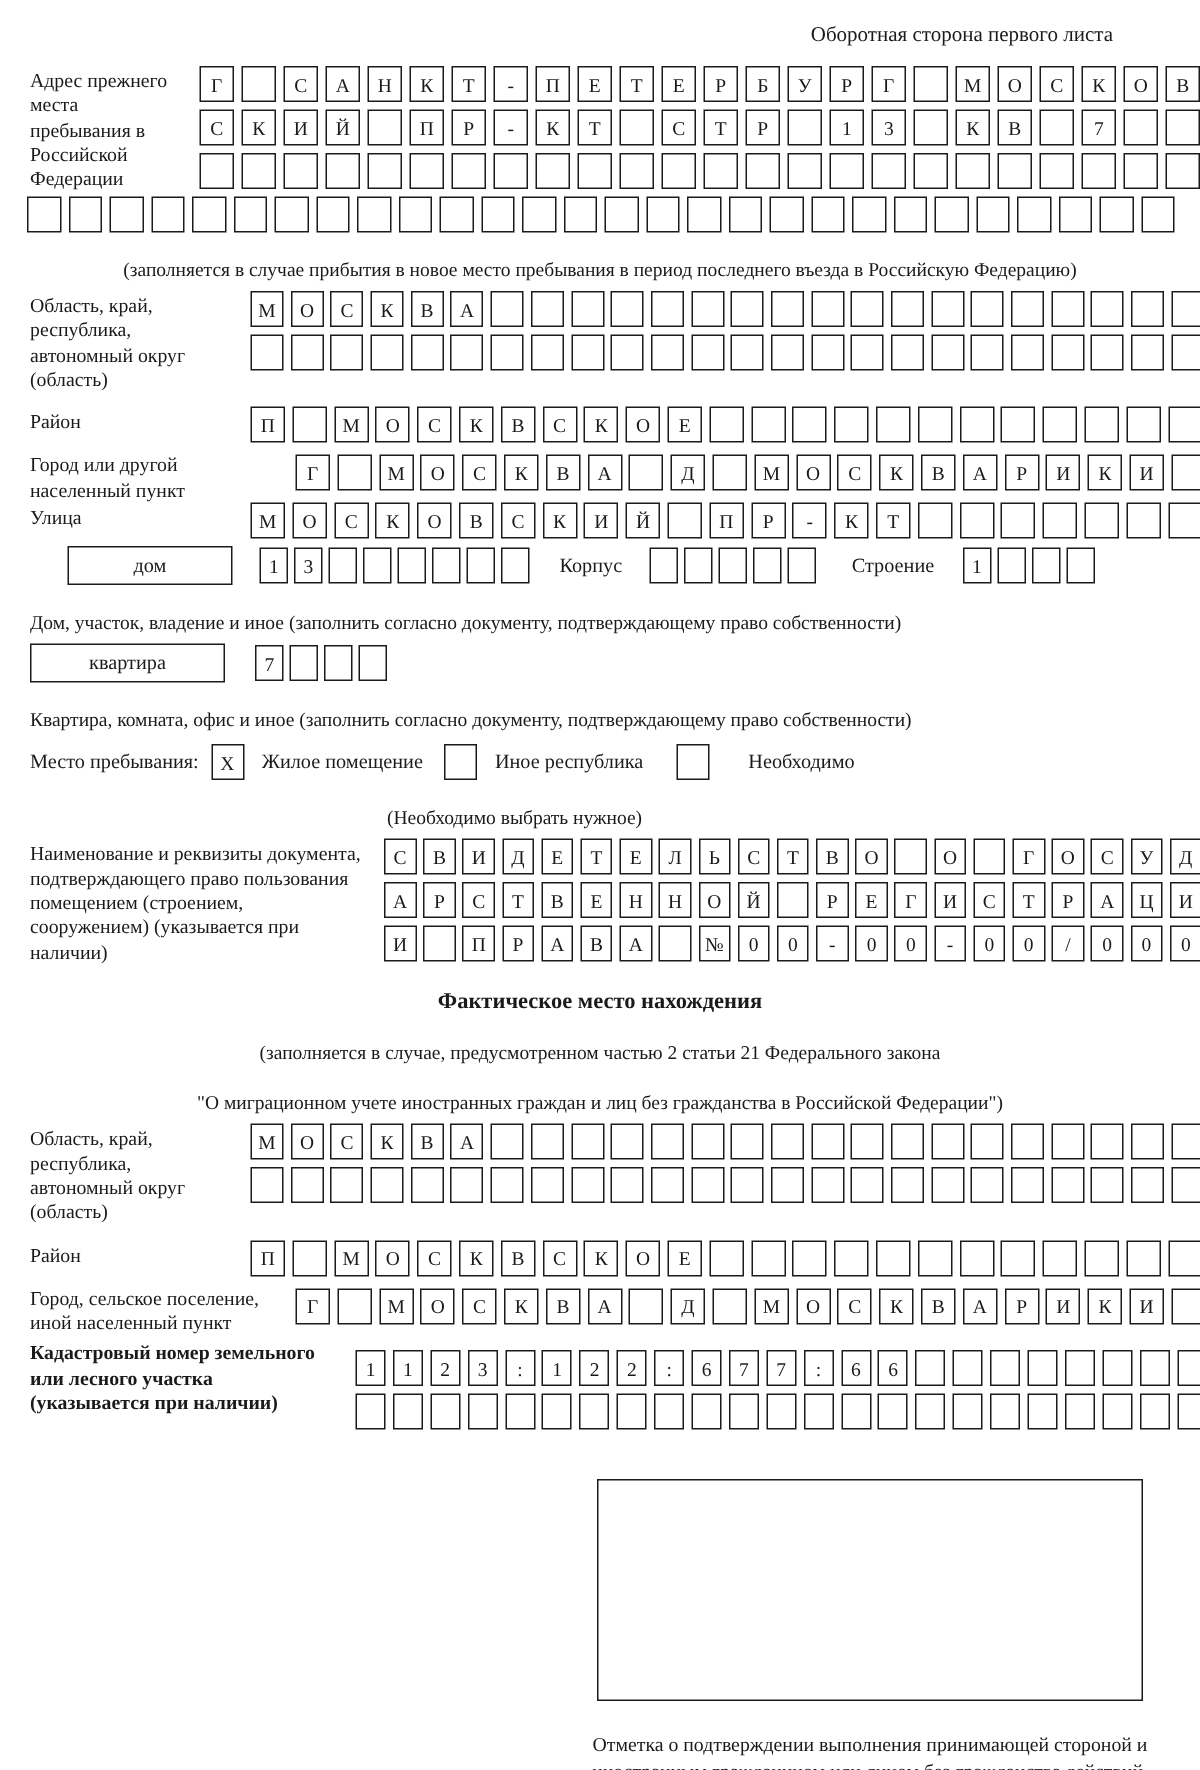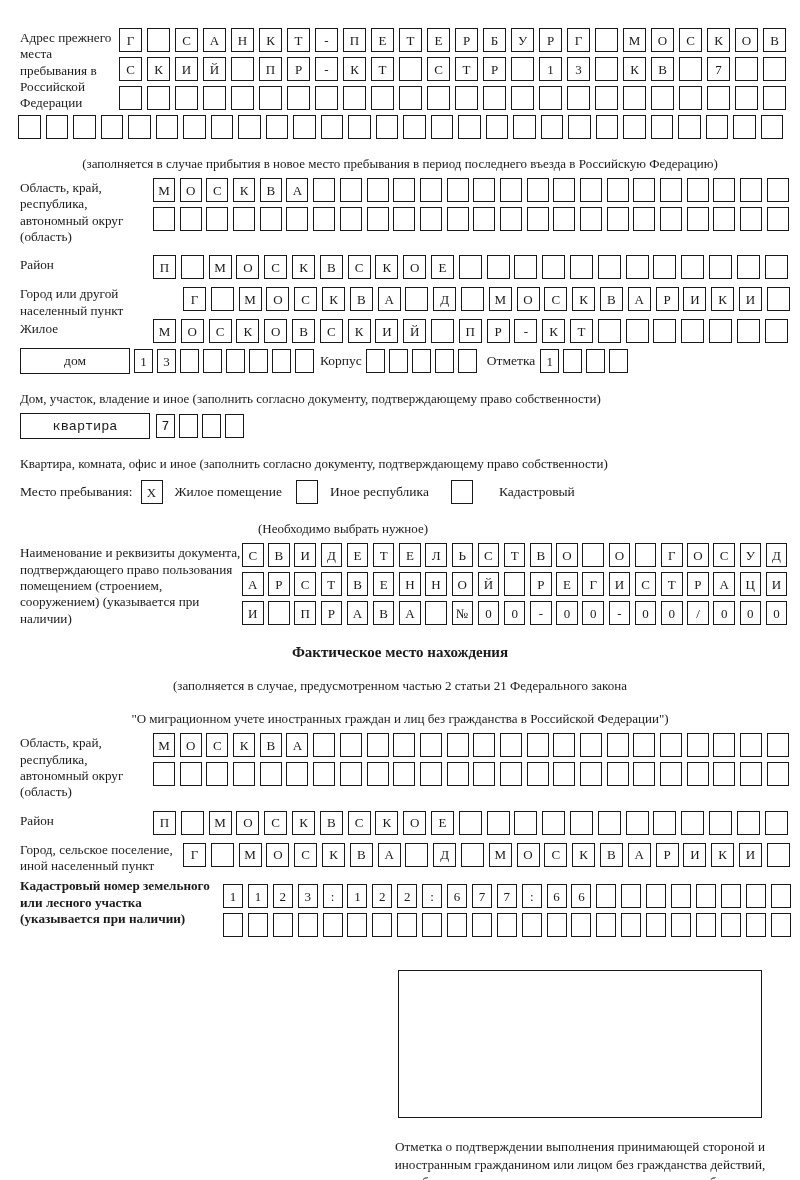--- a/index.html
+++ b/index.html
@@ -22,21 +22,21 @@
   .cells{display:flex;gap:var(--cg,5px);margin-bottom:5px;}
   .cell{
     flex:0 0 auto;
     width:var(--cw,22px);height:24px;
     border:1.7px solid #1a1a1a;
     box-sizing:border-box;
     display:flex;align-items:center;justify-content:center;
     font-size:13px;line-height:1;
     background:#fff;
   }
-  .frow{display:flex;align-items:flex-start;}
+  .frow{display:flex;align-items:flex-start;gap:14px;}
   .flabel{flex:0 0 auto;font-size:13.2px;line-height:1.24;padding-top:2px;}
   .w99{width:99px;}  .w133{width:133px;}  .w163{width:163px;}
   .w222{width:222px;} .w203{width:203px;font-weight:bold;}
   .caption{font-size:13px;margin:17px 0 6px 0;}
   .center{text-align:center;padding-right:20px;}
   .sec-title{
     text-align:center;font-weight:bold;font-size:15px;
     margin:10px 0 8px 0;padding-right:20px;
   }
   .wbox{
@@ -52,20 +52,21 @@
     width:384px;margin-top:20px;margin-left:-10px;
     text-align:center;font-size:13.2px;line-height:1.32;
   }
   .doc-rows .cells{margin-bottom:5px;}
 </style>
 </head>
 <body>
 
 <div class="page">
 
+  <div class="hdr-note">Оборотная сторона первого листа</div>
 
   <div class="frow" style="margin-top:12px;">
     <div class="flabel w99">Адрес прежнего места пребывания в Российской Федерации</div>
     <div>
       <div class="cells" style="--cw:23px;--cg:5px;">
           <span class="cell">Г</span>
           <span class="cell"></span>
           <span class="cell">С</span>
           <span class="cell">А</span>
           <span class="cell">Н</span>
@@ -285,21 +286,21 @@
         <span class="cell">А</span>
         <span class="cell">Р</span>
         <span class="cell">И</span>
         <span class="cell">К</span>
         <span class="cell">И</span>
         <span class="cell"></span>
       </div>
   </div>
 
   <div class="frow">
-    <div class="flabel w133">Жилое</div>
+    <div class="flabel w133">Улица</div>
     <div class="cells" style="--cw:23px;--cg:4.8px;">
         <span class="cell">М</span>
         <span class="cell">О</span>
         <span class="cell">С</span>
         <span class="cell">К</span>
         <span class="cell">О</span>
         <span class="cell">В</span>
         <span class="cell">С</span>
         <span class="cell">К</span>
         <span class="cell">И</span>
@@ -313,69 +314,69 @@
         <span class="cell"></span>
         <span class="cell"></span>
         <span class="cell"></span>
         <span class="cell"></span>
         <span class="cell"></span>
         <span class="cell"></span>
         <span class="cell"></span>
       </div>
   </div>
 
-  <div class="frow" style="align-items:center;margin-bottom:2px;">
+  <div class="frow" style="align-items:center;margin-bottom:2px;margin-left:25px;">
     <div class="wbox" style="width:110px;">дом</div>
     <div class="cells" style="--cw:19px;--cg:4px;margin:0 0 0 4px;">
         <span class="cell">1</span>
         <span class="cell">3</span>
         <span class="cell"></span>
         <span class="cell"></span>
         <span class="cell"></span>
         <span class="cell"></span>
         <span class="cell"></span>
         <span class="cell"></span>
       </div>
     <div class="inline-lbl" style="padding:0 4px 0 6px;">Корпус</div>
     <div class="cells" style="--cw:19px;--cg:4px;margin:0;">
         <span class="cell"></span>
         <span class="cell"></span>
         <span class="cell"></span>
         <span class="cell"></span>
         <span class="cell"></span>
       </div>
-    <div class="inline-lbl" style="padding:0 5px 0 10px;">Отметка</div>
+    <div class="inline-lbl" style="padding:0 5px 0 10px;">Строение</div>
     <div class="cells" style="--cw:19px;--cg:4px;margin:0;">
         <span class="cell">1</span>
         <span class="cell"></span>
         <span class="cell"></span>
         <span class="cell"></span>
       </div>
   </div>
   <div class="caption">Дом, участок, владение и иное (заполнить согласно документу, подтверждающему право собственности)</div>
 
-  <div class="frow" style="align-items:center;margin-top:4px;margin-bottom:2px;font-family:Liberation Mono, monospace;">
+  <div class="frow" style="align-items:center;margin-top:4px;margin-bottom:2px;">
     <div class="wbox" style="width:130px;">квартира</div>
     <div class="cells" style="--cw:19px;--cg:4px;margin:0 0 0 6px;">
         <span class="cell">7</span>
         <span class="cell"></span>
         <span class="cell"></span>
         <span class="cell"></span>
       </div>
   </div>
   <div class="caption">Квартира, комната, офис и иное (заполнить согласно документу, подтверждающему право собственности)</div>
 
   <div class="stay-row">
     <span>Место пребывания:</span>
     <span class="cell" style="margin-left:8px;">X</span>
     <span style="margin-left:12px;">Жилое помещение</span>
     <span class="cell" style="margin-left:14px;"></span>
     <span style="margin-left:12px;">Иное республика</span>
     <span class="cell" style="margin-left:22px;"></span>
-    <span style="margin-left:26px;">Кадастровый</span>
+    <span style="margin-left:26px;">Необходимо</span>
   </div>
   <div class="caption" style="margin-left:238px;">(Необходимо выбрать нужное)</div>
 
   <div class="frow" style="margin-top:4px;">
     <div class="flabel w222">Наименование и реквизиты документа, подтверждающего право пользования помещением (строением, сооружением) (указывается при наличии)</div>
     <div class="doc-rows">
       <div class="cells" style="--cw:21.5px;--cg:4.7px;">
           <span class="cell">С</span>
           <span class="cell">В</span>
           <span class="cell">И</span>

